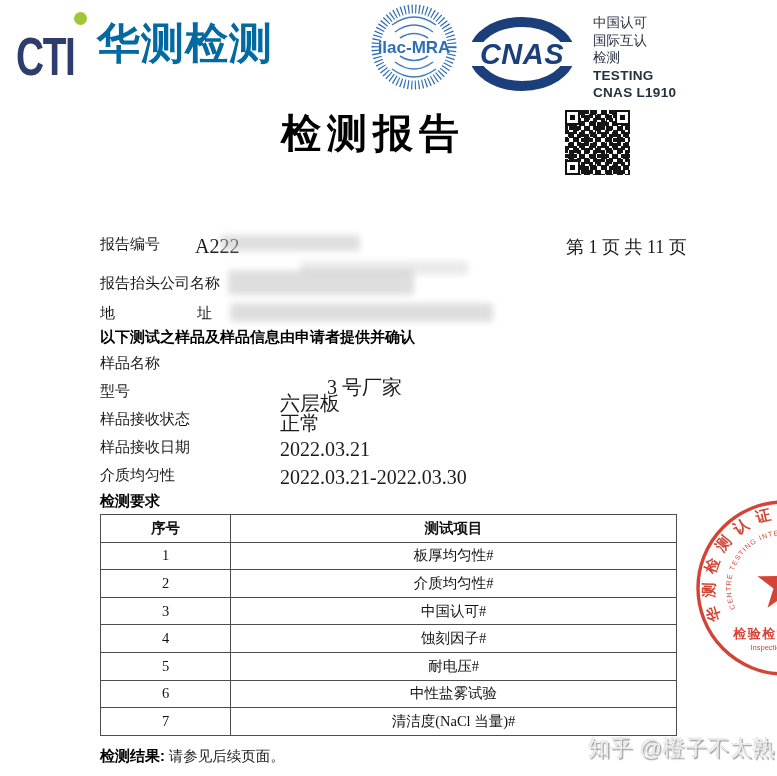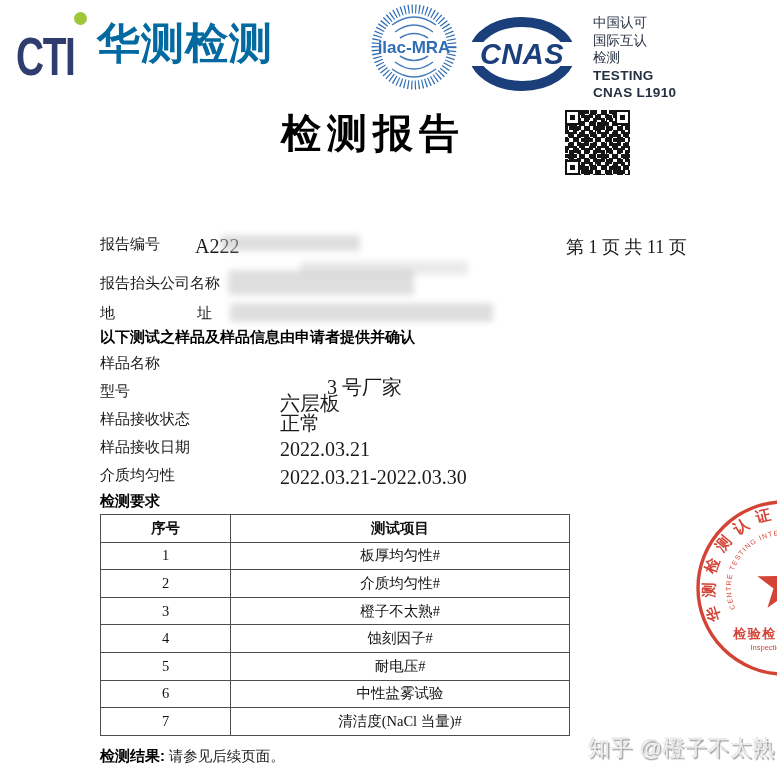--- a/index.html
+++ b/index.html
@@ -52,21 +52,21 @@
   .addr-l { left:100px; top:304px; } .addr-r { left:197px; top:304px; }
   .confirm-note { left:100px; top:328px; font-family:"Liberation Sans", sans-serif; font-weight:bold; font-size:15px; color:#000; }
   .sf-label { left:100px; } .sf-value { left:280px; }
   .heading-req { left:100px; top:492px; font-family:"Liberation Sans", sans-serif; font-weight:bold; font-size:15px; color:#000; }
 
   
   .redact { position:absolute; background:#c4c4c4; opacity:0.55; filter:blur(3px); border-radius:3px; }
   .redact.lite { opacity:0.35; }
 
   
-  .req-table { left:100px; top:514px; width:470px; border-collapse:collapse; table-layout:fixed; }
+  .req-table { left:100px; top:514px; width:577px; border-collapse:collapse; table-layout:fixed; }
   .req-table td {
     border:1px solid #4d4d4d; height:27.6px; text-align:center;
     font-size:14.5px; padding:0 4px; color:#111;
   }
   .req-table .th td { font-weight:bold; }
   .col-no { width:130px; }
 
   .result-line { left:100px; top:747px; font-size:14.5px; }
   .result-label { font-family:"Liberation Sans", sans-serif; font-weight:bold; font-size:15px; color:#000; }
 
@@ -165,21 +165,21 @@
   <tr>
     <td>1</td>
     <td>板厚均匀性#</td>
   </tr>
   <tr>
     <td>2</td>
     <td>介质均匀性#</td>
   </tr>
   <tr>
     <td>3</td>
-    <td>橙子不太熟#</td>
+    <td>中国认可#</td>
   </tr>
   <tr>
     <td>4</td>
     <td>蚀刻因子#</td>
   </tr>
   <tr>
     <td>5</td>
     <td>耐电压#</td>
   </tr>
   <tr>

